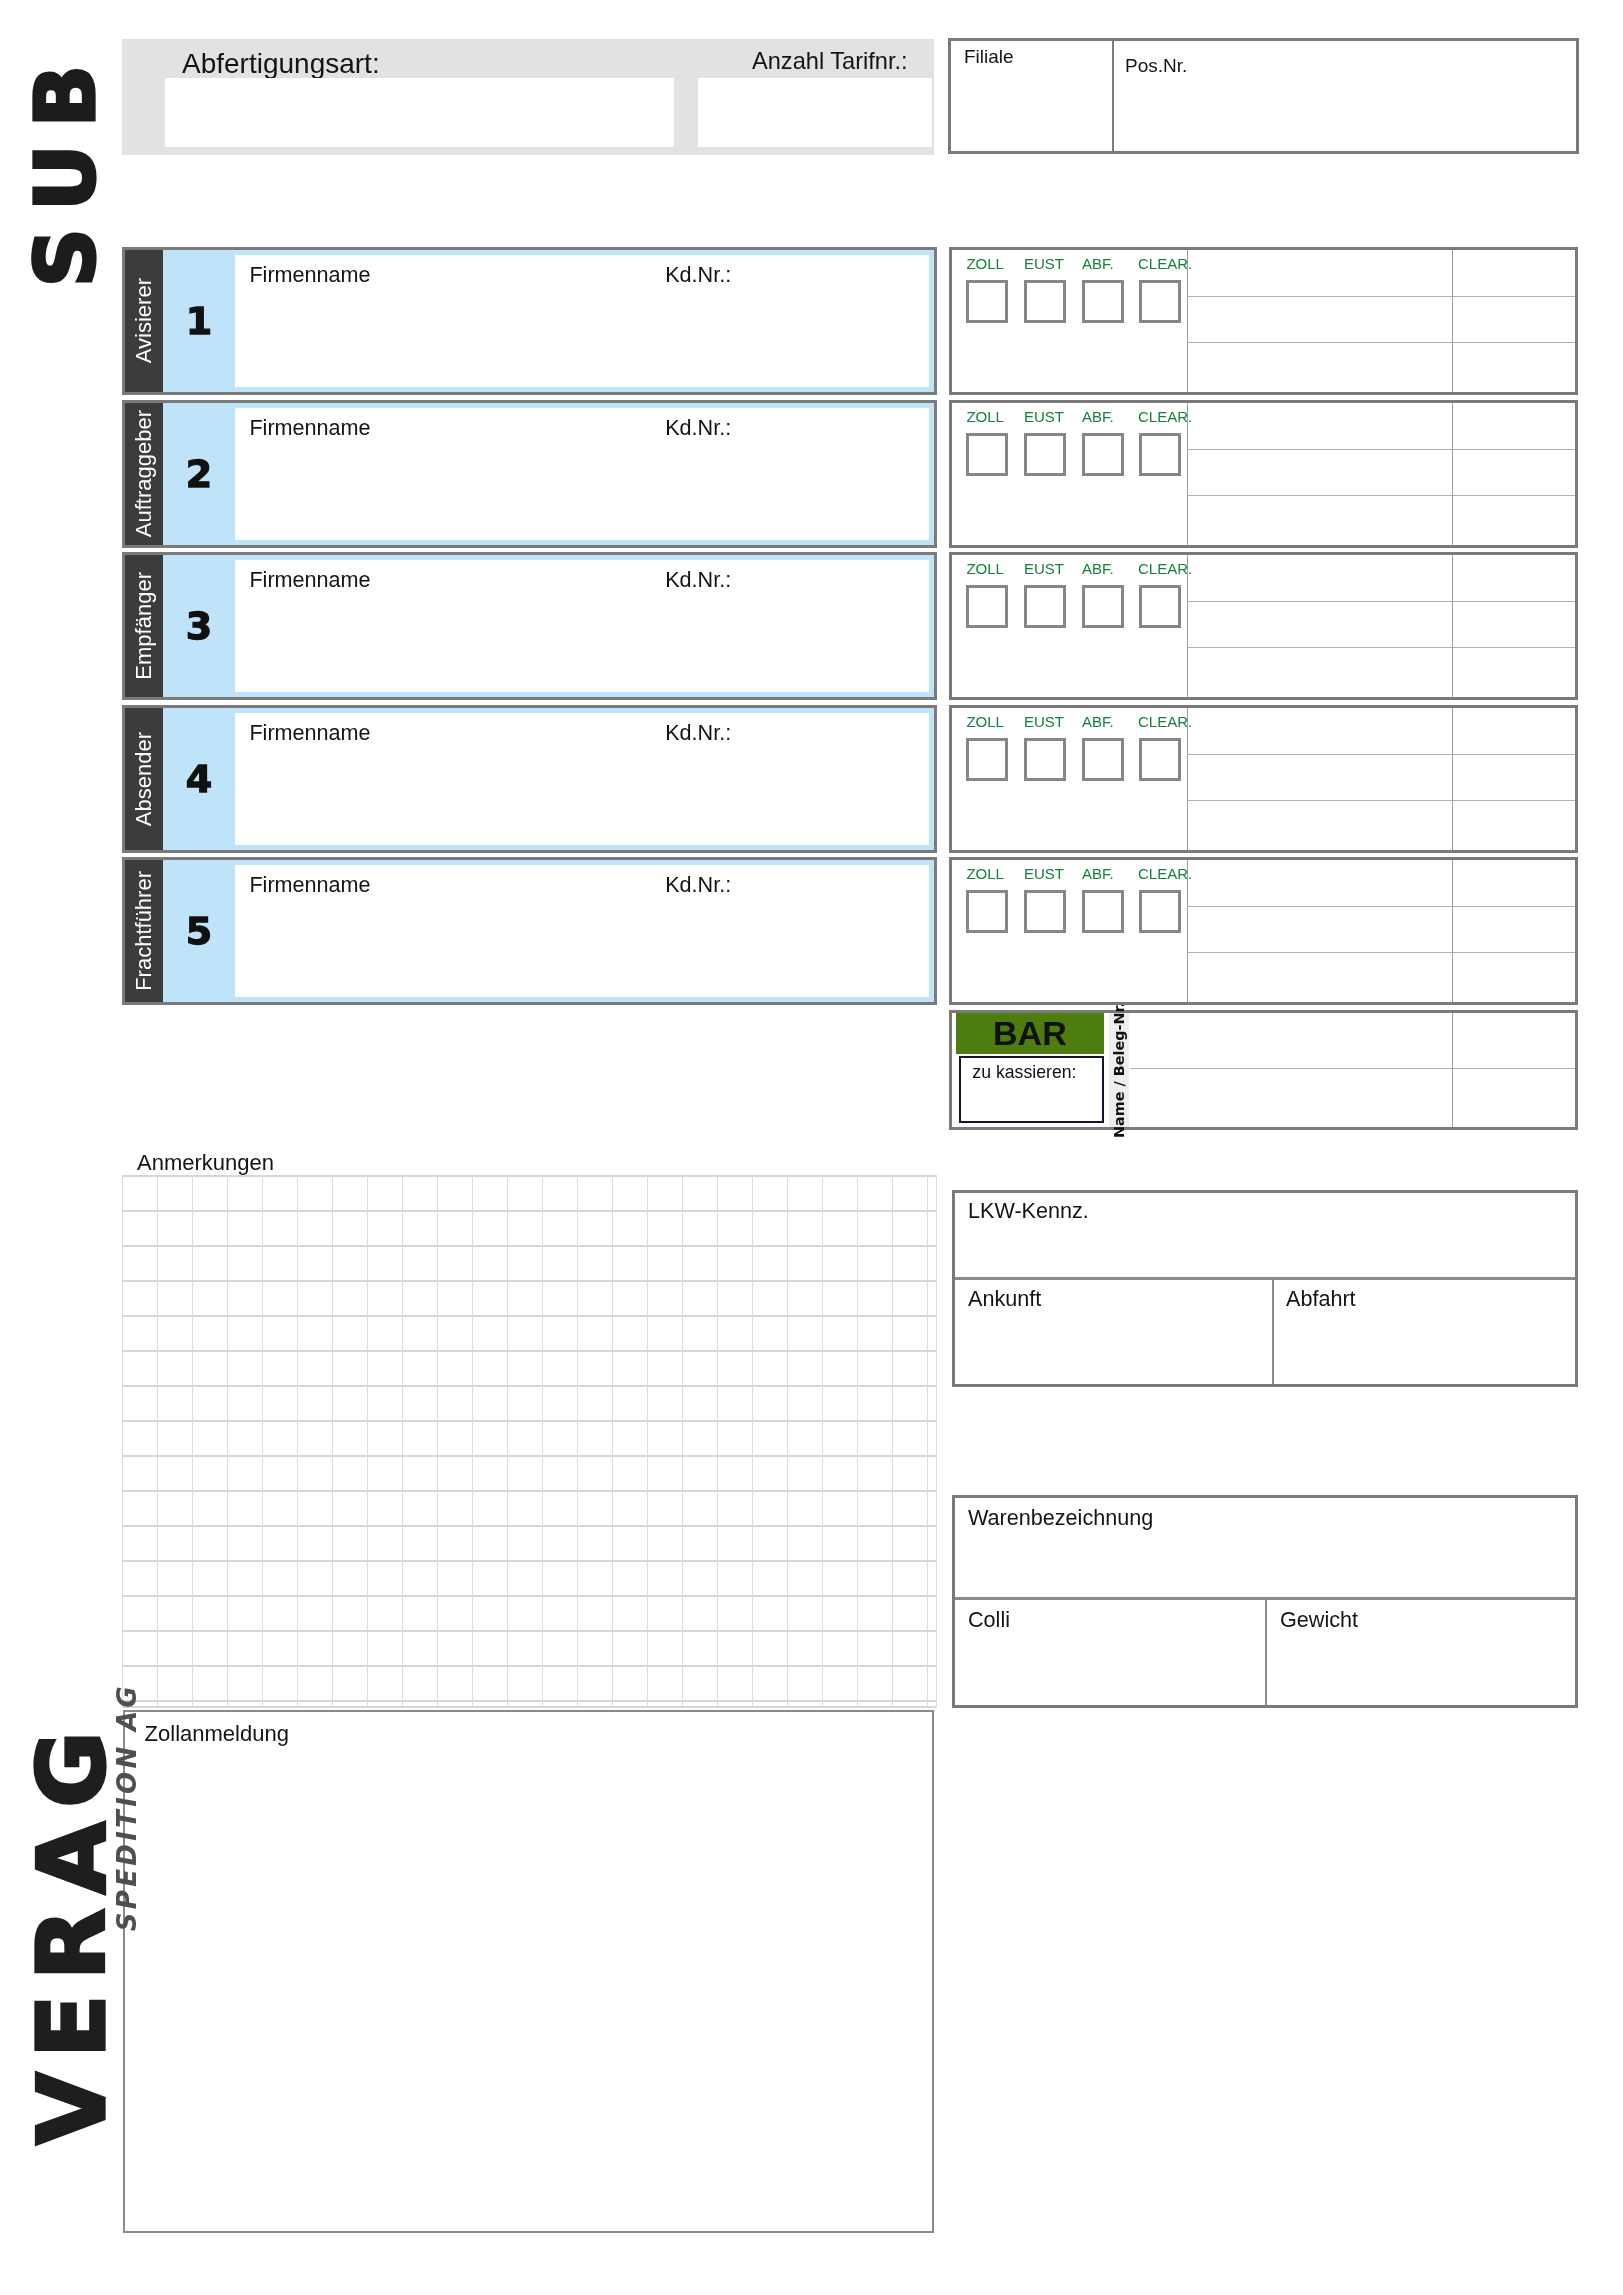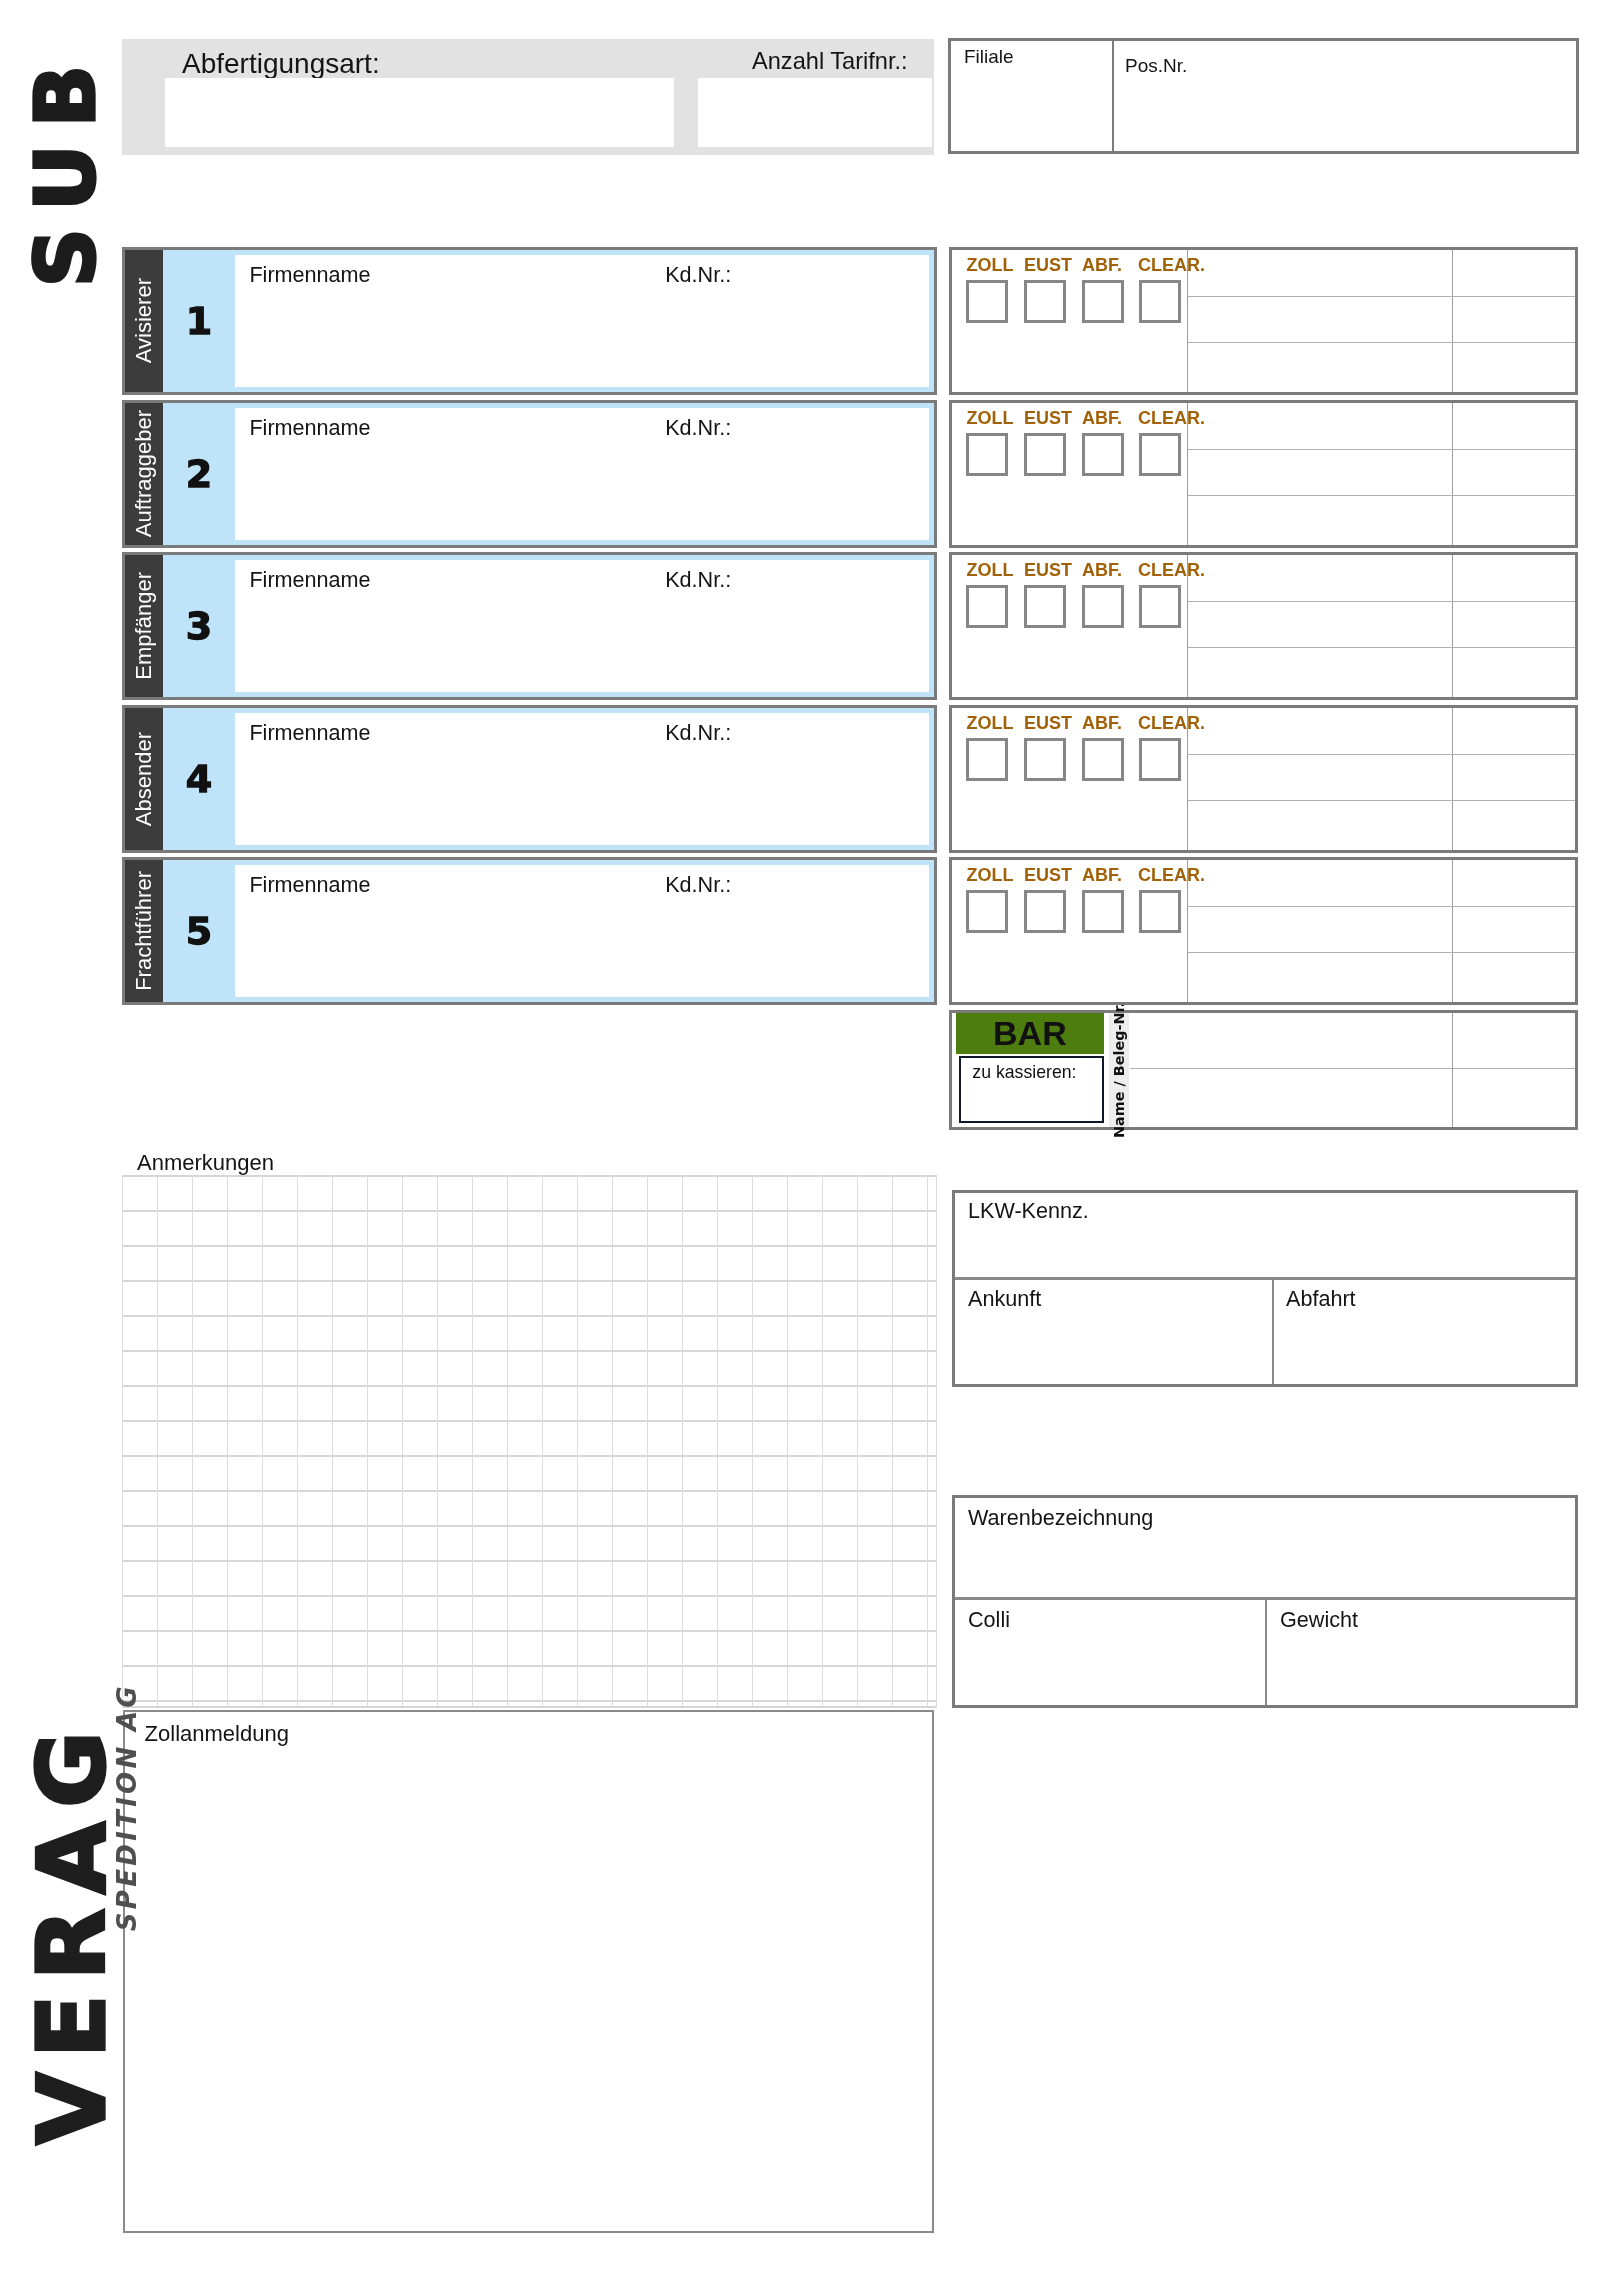--- a/index.html
+++ b/index.html
@@ -19,21 +19,21 @@
   .sped span{font-family:"DejaVu Sans", sans-serif;font-weight:bold;font-style:italic;
       font-size:26px;letter-spacing:3.3px;color:#4f4f4f;}
   .hdr-gray{position:absolute;left:122px;top:39px;width:812px;height:116px;background:#e2e2e2;}
   .party-row{left:122px;width:815px;height:148px;background:#bfe3f8;border:3.9px solid #7a7a7a;position:absolute;box-sizing:border-box;}
   .party-tab{position:absolute;left:0;top:0;bottom:0;width:38px;background:#3c3c3c;display:flex;align-items:center;justify-content:center;}
   .party-tab span{color:#fff;font-size:22px;}
   .party-num{position:absolute;left:38px;top:0;bottom:0;width:72px;display:flex;align-items:center;justify-content:center;
       font-size:38px;font-weight:bold;font-family:"DejaVu Sans", sans-serif;-webkit-text-stroke:1.3px #111;}
   .party-inner{position:absolute;left:110px;top:5.2px;right:5.2px;bottom:5.2px;background:#fff;}
   .sec{left:949px;width:629px;height:148px;background:#fff;border:3.9px solid #7a7a7a;position:absolute;box-sizing:border-box;}
-  .cb-lbl{position:absolute;top:5.2px;font-size:18px;color:#a16207;font-weight:bold;}
+  .cb-lbl{position:absolute;top:5.2px;font-size:15px;color:#15803d;}
   .cbx{position:absolute;top:30px;width:36px;height:37px;border:3.9px solid #868686;background:#fff;}
   .vline{position:absolute;top:0;bottom:0;width:1.3px;background:#9c9c9c;}
   .hline{position:absolute;height:1.3px;background:#b0b0b0;}
   .hdiv{position:absolute;left:0;right:0;height:2.6px;background:#8a8a8a;}
   .grid{position:absolute;left:122px;top:1175px;width:814px;height:531px;
       background-image:linear-gradient(to right,#dcdcdc 1.3px,transparent 1.3px),
                        linear-gradient(to bottom,#d6d6d6 2px,transparent 2px);
       background-size:35px 35px;border-right:1.3px solid #dcdcdc;border-bottom:2px solid #d6d6d6;}
   .cell-hdr{position:absolute;background:#e3e3e3;border:2px solid #8b8b8b;border-bottom:none;
       display:flex;align-items:center;justify-content:center;font-size:21.6px;}

